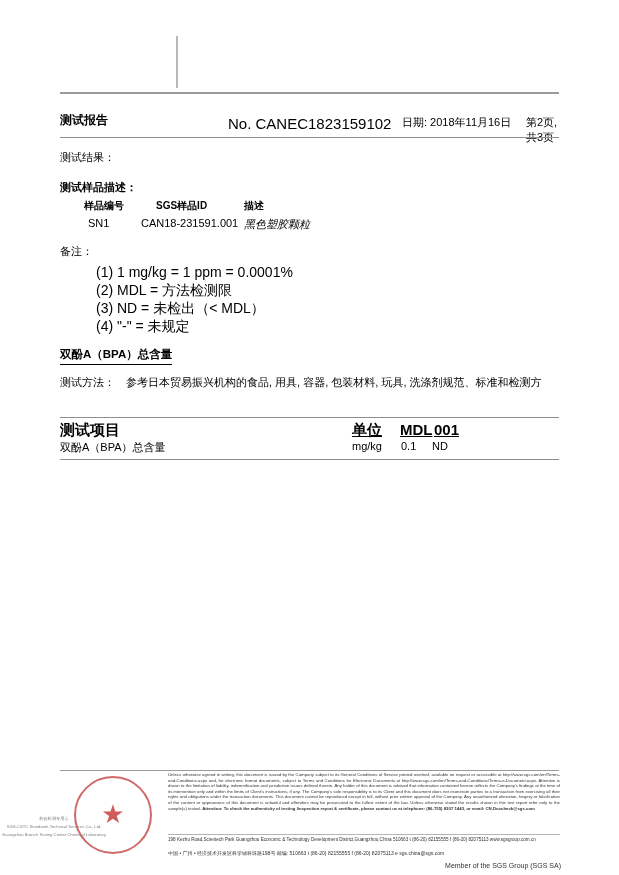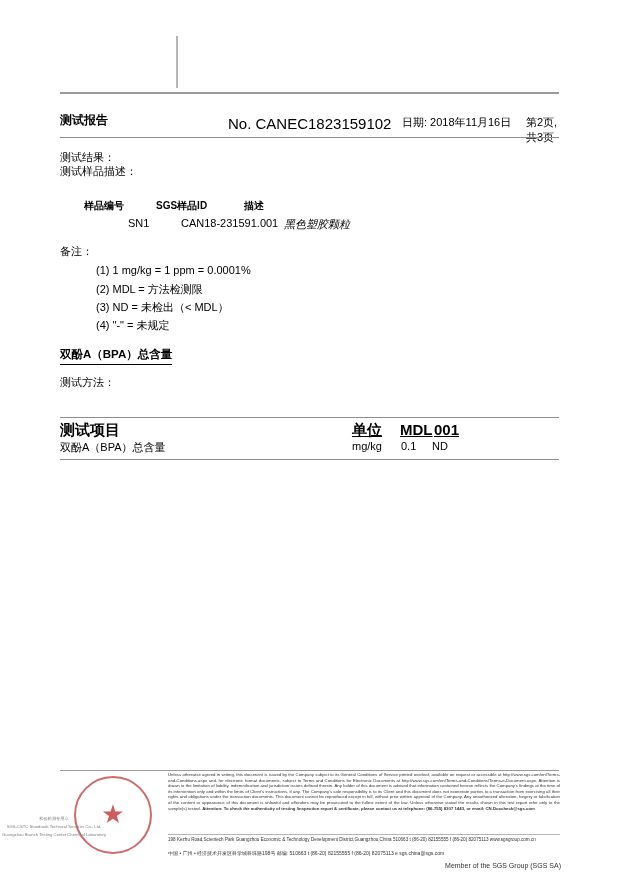--- a/index.html
+++ b/index.html
@@ -104,51 +104,50 @@
   
   .lbl {
     position: absolute;
     font-size: 11px;
     color: #000;
     white-space: nowrap;
     text-align: center;
   }
 
   .results-label { left: 60px; top: 150px; }
-  .sample-desc-label { left: 60px; top: 164px; }
+  .sample-desc-label { left: 60px; top: 180px; font-weight: bold; }
 
   .tbl-head {
     position: absolute;
     top: 199px;
     font-size: 10px;
     font-weight: bold;
     color: #000;
     white-space: nowrap;
   }
   .th-no   { left: 84px; }
   .th-id   { left: 156px; }
   .th-desc { left: 244px; }
 
   .tbl-cell {
     position: absolute;
     top: 217px;
     font-size: 11px;
     color: #000;
     white-space: nowrap;
-    margin-left: 40px;
   }
   .td-no   { left: 88px; }
   .td-id   { left: 141px; }
   .td-desc { left: 244px; font-style: italic; }
 
   .notes-label { left: 60px; top: 244px; }
   .note {
     position: absolute;
     left: 96px;
-    font-size: 11px;
+    font-size: 14px;
     color: #000;
     white-space: nowrap;
   }
   .note-1 { top: 264px; }
   .note-2 { top: 282px; }
   .note-3 { top: 300px; }
   .note-4 { top: 318px; }
 
   
   .section-title {
@@ -338,20 +337,21 @@
   <div class="tbl-cell td-desc">黑色塑胶颗粒</div>
 
   <div class="lbl notes-label">备注：</div>
   <div class="note note-1">(1) 1 mg/kg = 1 ppm = 0.0001%</div>
   <div class="note note-2">(2) MDL = 方法检测限</div>
   <div class="note note-3">(3) ND = 未检出（&lt; MDL）</div>
   <div class="note note-4">(4) "-" = 未规定</div>
 
   <div class="section-title">双酚A（BPA）总含量</div>
   <div class="lbl method-label">测试方法：</div>
+  <div class="method-line method-l1">参考日本贸易振兴机构的食品, 用具, 容器, 包装材料, 玩具, 洗涤剂规范、标准和检测方</div>
 
   <div class="res-rule-top"></div>
   <div class="res-head rh-item">测试项目</div>
   <div class="res-head rh-unit">单位</div>
   <div class="res-head rh-mdl">MDL</div>
   <div class="res-head rh-001">001</div>
 
   <div class="res-row rr-item">双酚A（BPA）总含量</div>
   <div class="res-row rr-unit">mg/kg</div>
   <div class="res-row rr-mdl">0.1</div>

